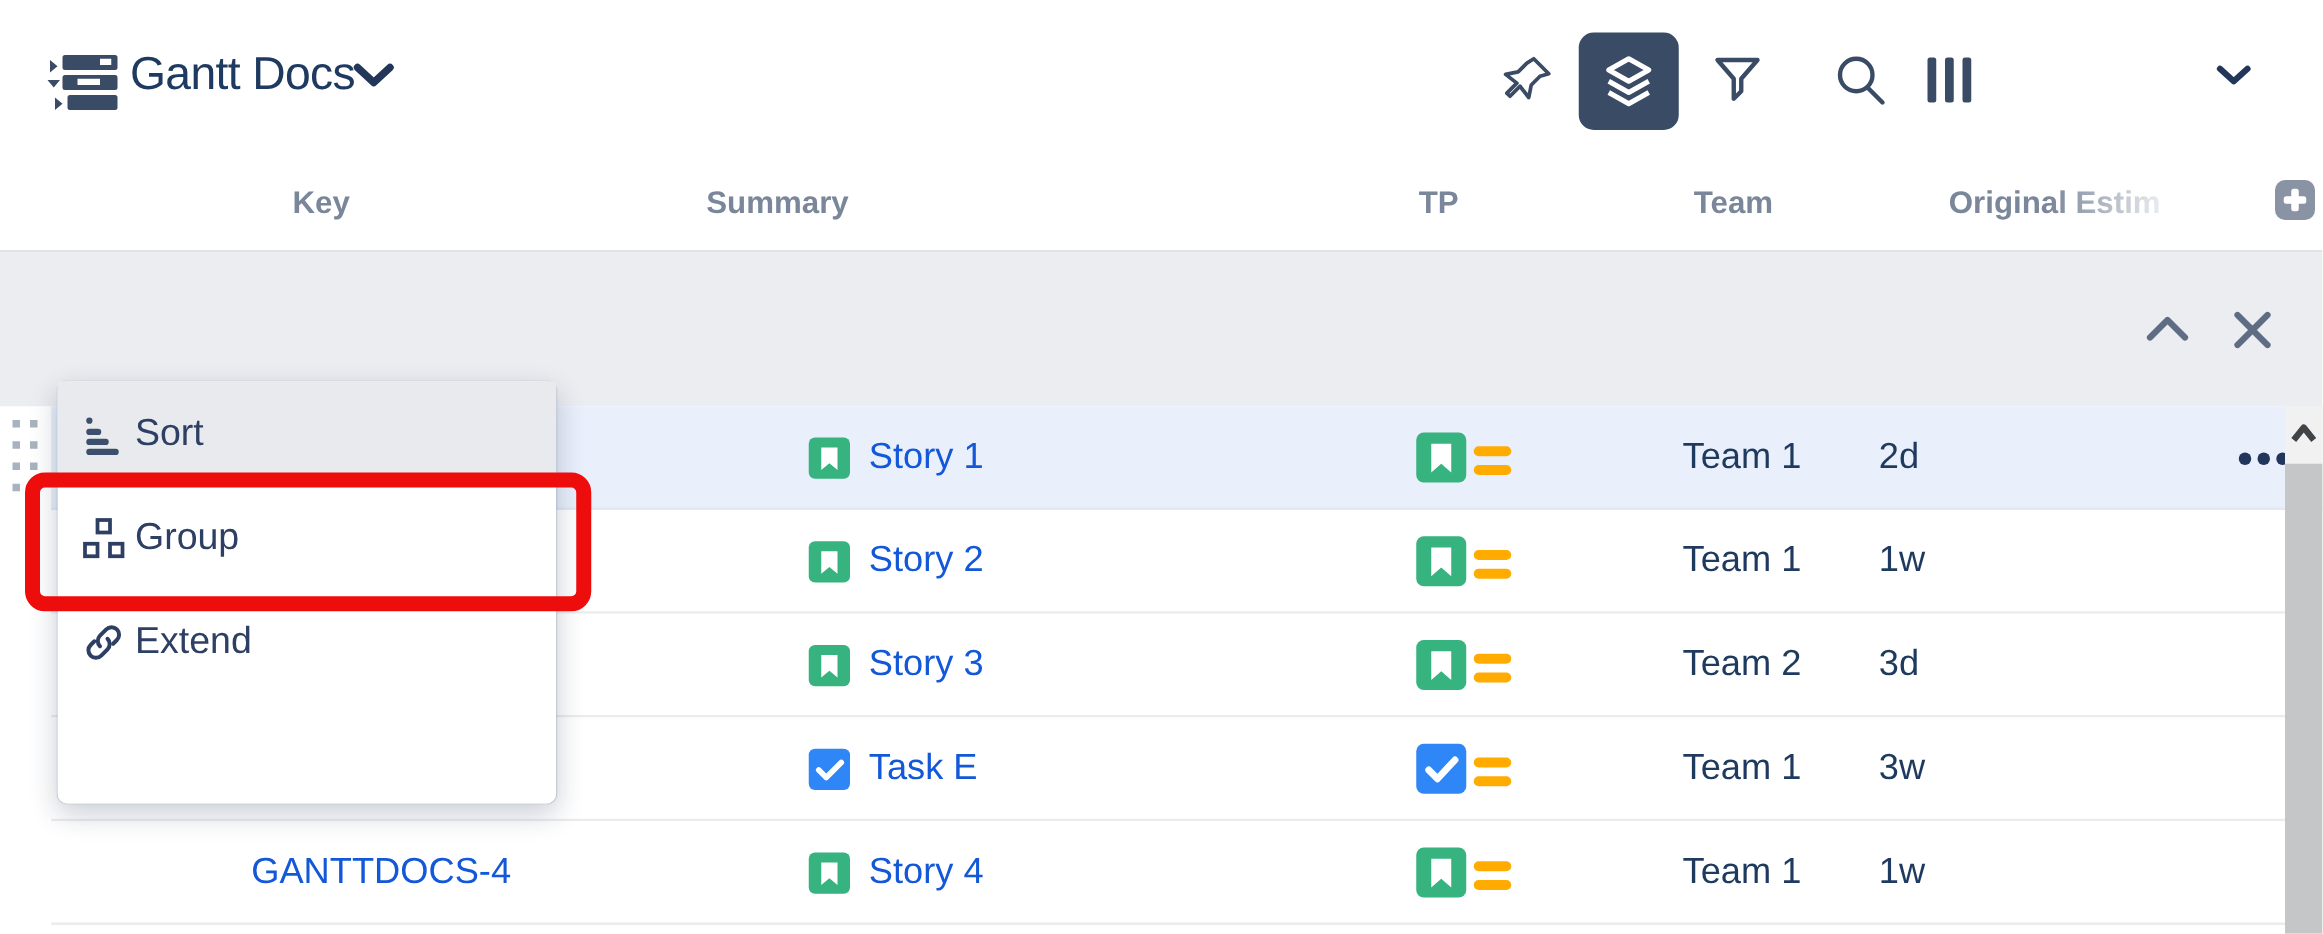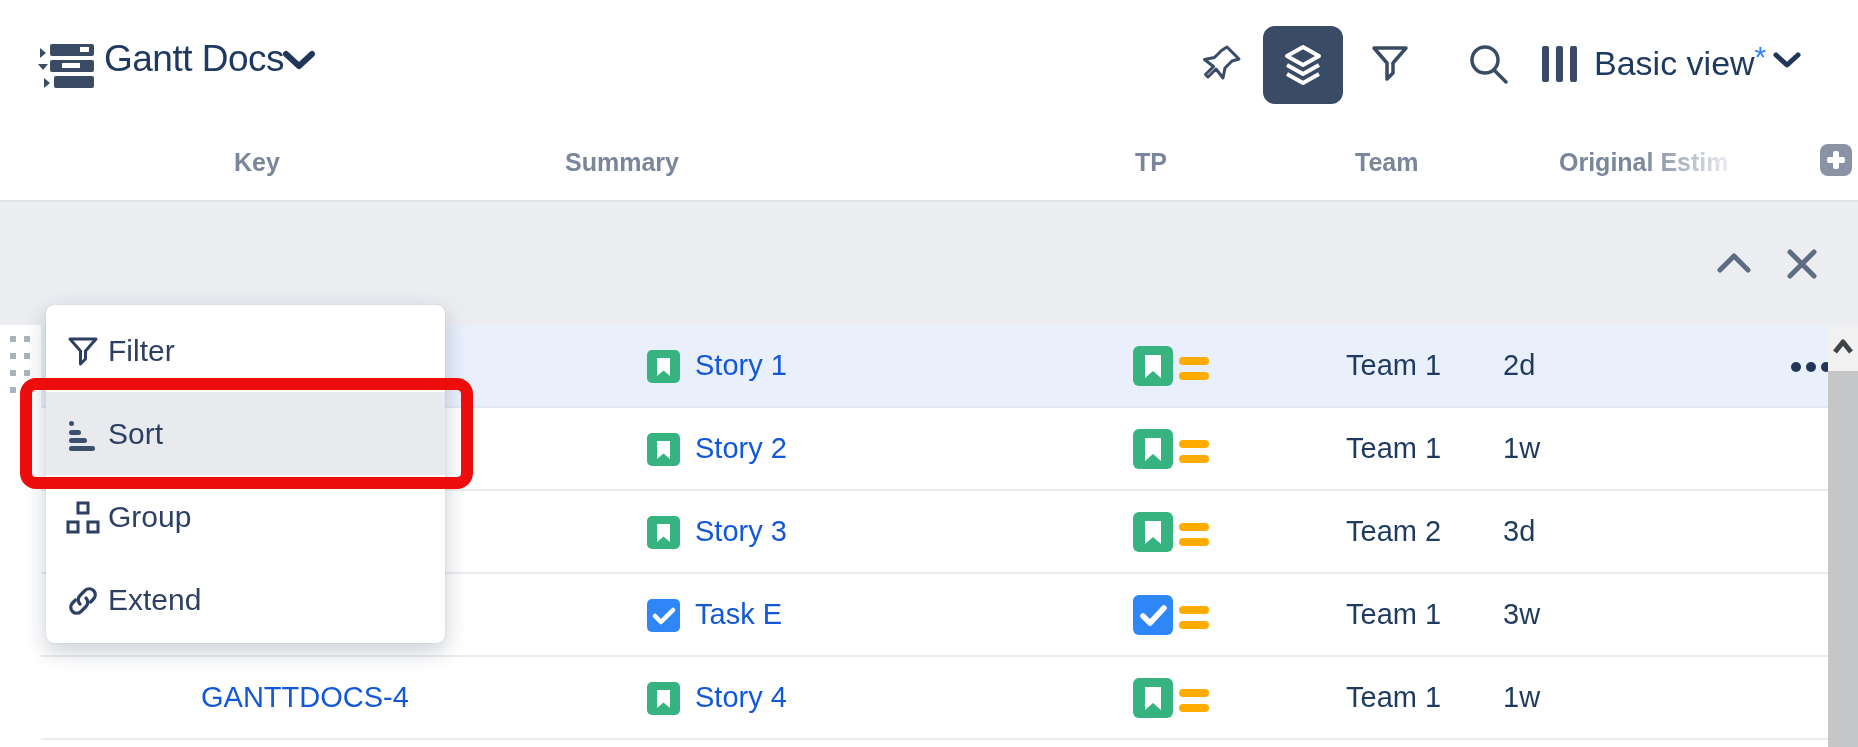--- a/index.html
+++ b/index.html
@@ -120,23 +120,20 @@
     <svg class="tool-ic" style="left:1464px" viewBox="0 0 48 48">
       <circle cx="21" cy="20" r="13" fill="none" stroke="#3a4b66" stroke-width="3.5"></circle>
       <path d="M30 30 L42 42" stroke="#3a4b66" stroke-width="3.5" stroke-linecap="round"></path>
     </svg>
 
     <svg class="cols-ic" viewBox="0 0 42 40">
       <rect x="2" y="2" width="7" height="36" rx="2" fill="#3a4b66"></rect>
       <rect x="16" y="2" width="7" height="36" rx="2" fill="#3a4b66"></rect>
       <rect x="30" y="2" width="7" height="36" rx="2" fill="#3a4b66"></rect>
     </svg>
-    <div class="viewname">
-      <span>Basic view</span><span class="view-star">*</span>
-    </div>
     <svg class="view-chev" viewBox="0 0 30 22">
       <path d="M4 5 l11 10 11-10" fill="none" stroke="#22365a" stroke-width="5" stroke-linecap="round" stroke-linejoin="round"></path>
     </svg>
   </div>
 
   <div class="colheader">
     <div class="colh" style="left:190px">Key</div>
     <div class="colh" style="left:521px">Summary</div>
     <div class="colh" style="left:1091px">TP</div>
     <div class="colh" style="left:1311px">Team</div>
@@ -249,26 +246,20 @@
       <i style="left:14px;top:0"></i>
     <i style="left:0;top:17px"></i>
       <i style="left:14px;top:17px"></i>
     <i style="left:0;top:34px"></i>
       <i style="left:14px;top:34px"></i>
     <i style="left:0;top:51px"></i>
       <i style="left:14px;top:51px"></i>
   </div>
 
   <div class="menu">
-    <div class="menu-item first">
-      <svg width="34" height="34" viewBox="0 0 34 34">
-        <path d="M4 4 h26 l-10.5 12 v8 l-5 5 v-13 z" fill="none" stroke="#2d3f63" stroke-width="3" stroke-linejoin="round"></path>
-      </svg>
-      <span class="mlabel">Filter</span>
-    </div>
     <div class="menu-item hovered">
       <svg width="34" height="34" viewBox="0 0 34 34">
         <rect x="3" y="3" width="5" height="5" rx="2.5" fill="#3c4f6d"></rect>
         <rect x="3" y="12" width="12" height="5" rx="2.5" fill="#3c4f6d"></rect>
         <rect x="3" y="20" width="18" height="5" rx="2.5" fill="#3c4f6d"></rect>
         <rect x="3" y="28" width="26" height="5" rx="2.5" fill="#3c4f6d"></rect>
       </svg>
       <span class="mlabel">Sort</span>
     </div>
     <div class="menu-item">

